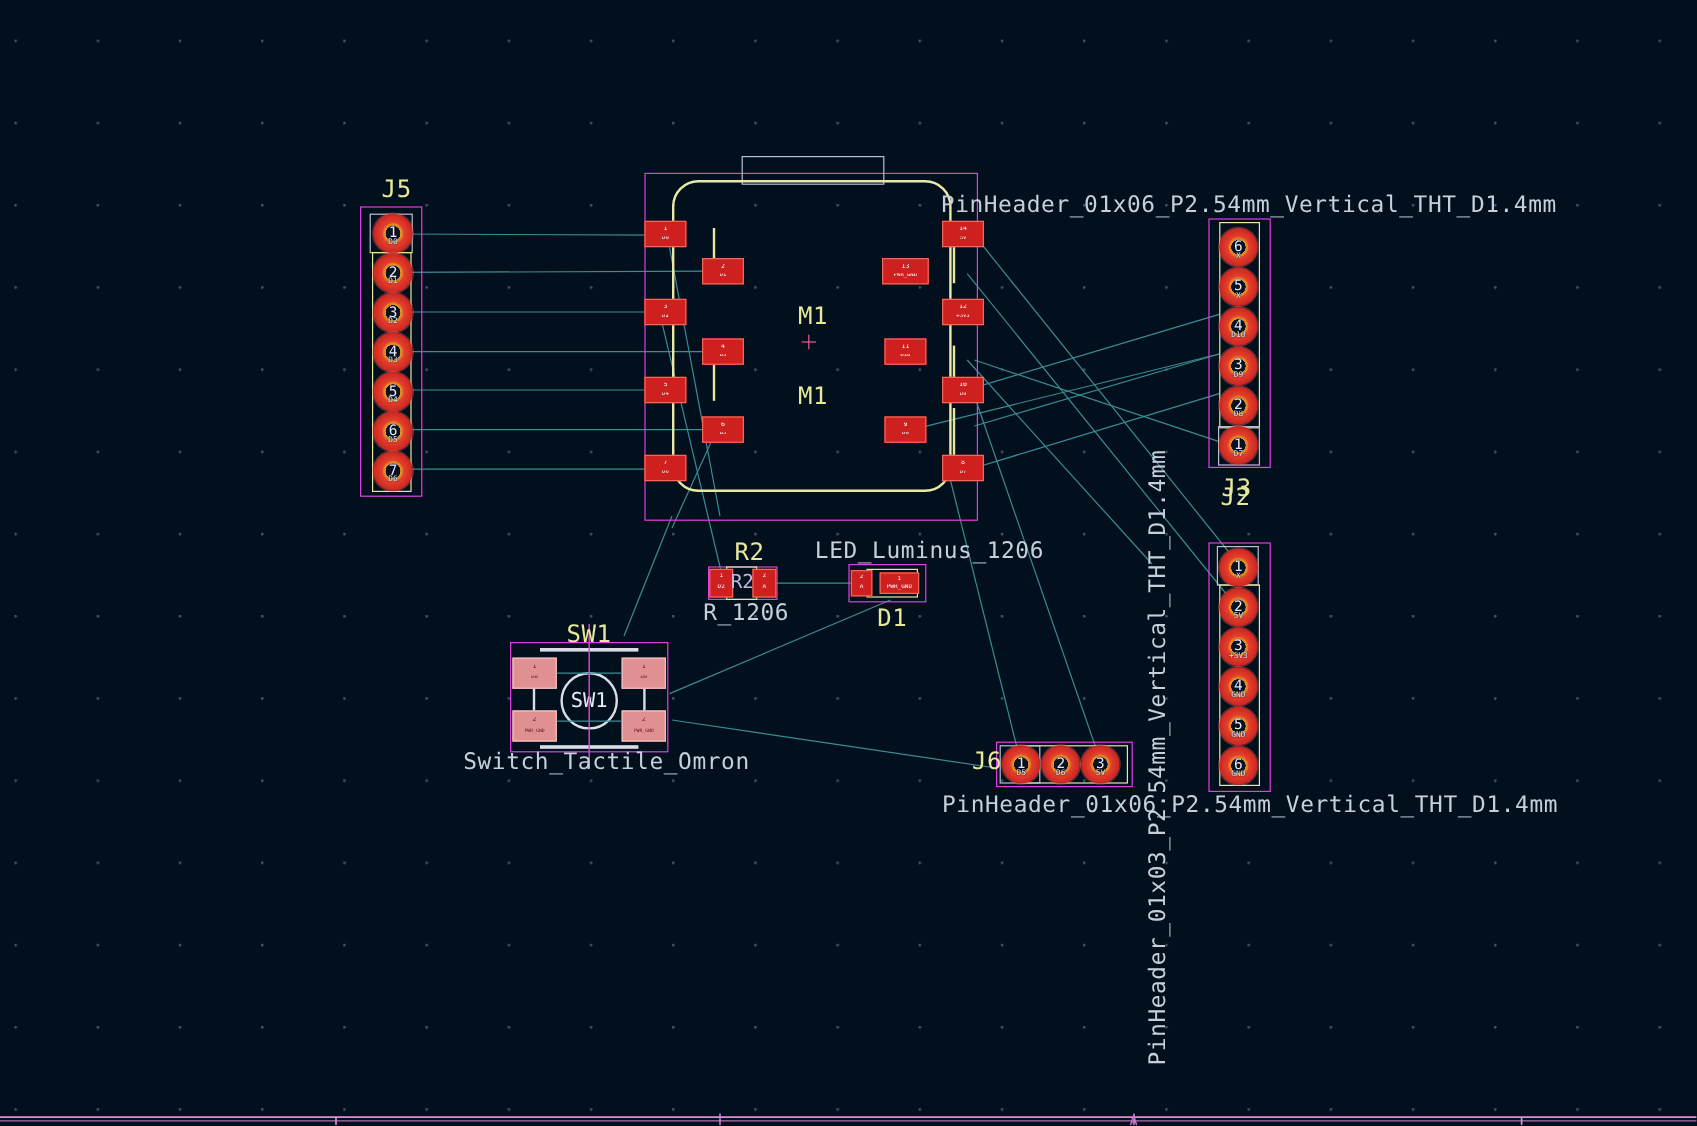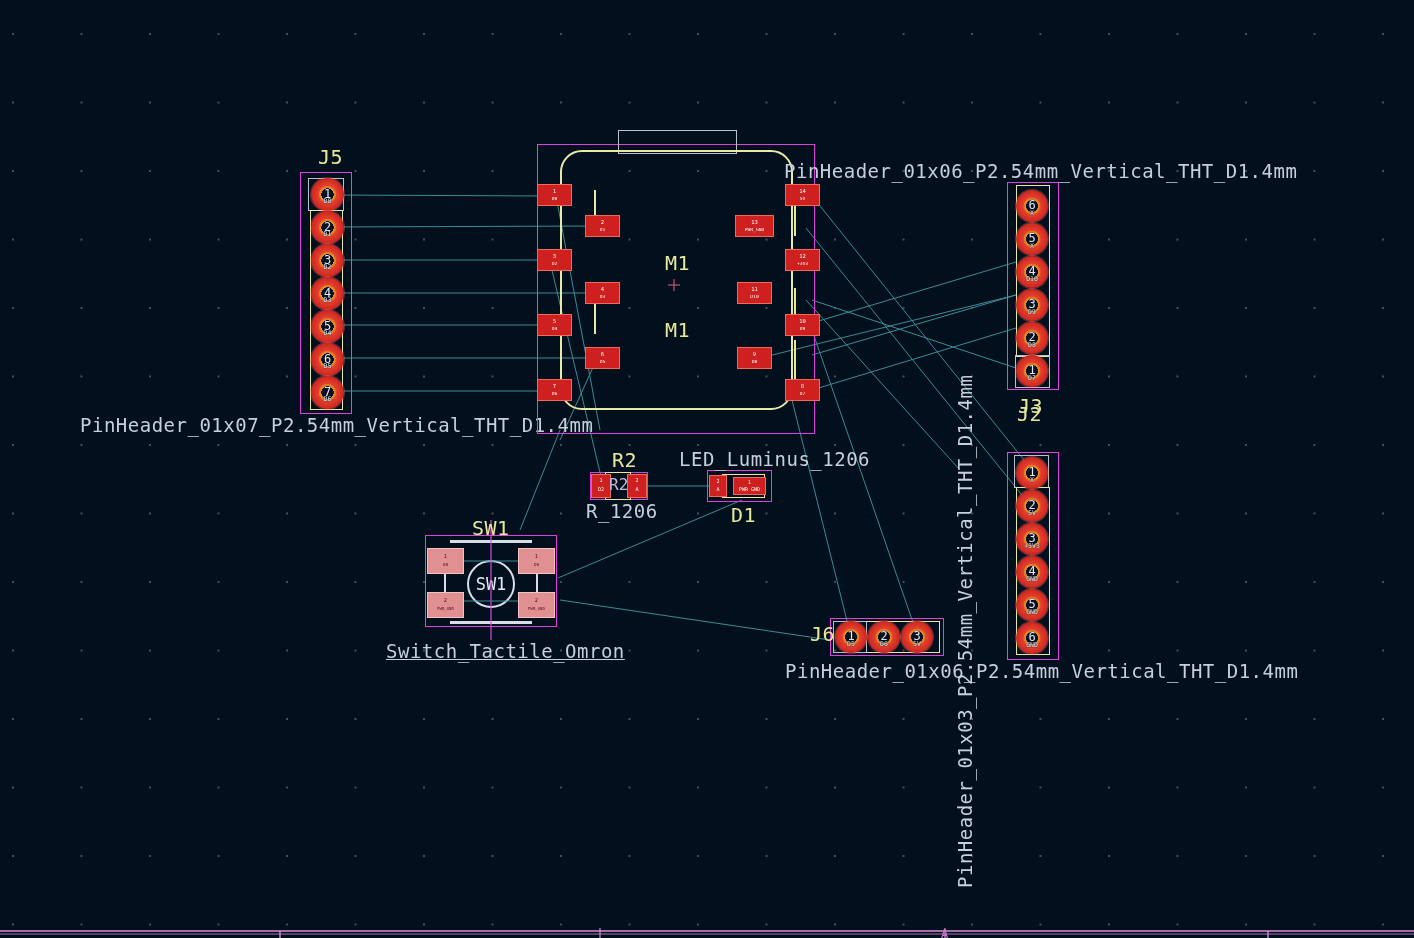--- a/index.html
+++ b/index.html
@@ -203,21 +203,20 @@
   <div class="abs pad-tht" style="left:311px;top:343px;width:33px;height:33px;">
     <span class="pad-num">6</span>
     <span class="pad-net">D5</span>
   </div>
   <div class="abs pad-tht" style="left:311px;top:376px;width:33px;height:33px;">
     <span class="pad-num">7</span>
     <span class="pad-net">D6</span>
   </div>
 
   <div class="lbl lbl-ref" style="left:318px; top:147px;">J5</div>
-  <div class="lbl lbl-val" style="left:80px; top:416px;">PinHeader_01x07_P2.54mm_Vertical_THT_D1.4mm</div>
 
   <div class="abs courtyard" style="left:537px; top:144px; width:278px; height:290px;"></div>
   <div class="abs silk-white" style="left:618px; top:130px; width:119px; height:24px;"></div>
   <div class="abs silk-round" style="left:560px; top:150px; width:233px; height:260px;"></div>
   <div class="abs fab-bar" style="left:594px; top:190px; width:2px; height:46px;"></div>
   <div class="abs fab-bar" style="left:594px; top:288px; width:2px; height:46px;"></div>
   <div class="abs fab-bar" style="left:794px; top:190px; width:2px; height:46px;"></div>
   <div class="abs fab-bar" style="left:794px; top:288px; width:2px; height:46px;"></div>
   <div class="abs fab-bar" style="left:794px; top:340px; width:2px; height:40px;"></div>
 
@@ -424,21 +423,21 @@
 
   <svg class="overlay">
     <line x1="445" y1="574" x2="445" y2="592" stroke="#d8dde8" stroke-width="2"></line>
     <line x1="537" y1="574" x2="537" y2="592" stroke="#d8dde8" stroke-width="2"></line>
     <line x1="491" y1="520" x2="491" y2="640" stroke="#d94ad9" stroke-width="1.2"></line>
     <line x1="464" y1="601" x2="518" y2="601" stroke="#3b8c95" stroke-width="1"></line>
     <line x1="464" y1="561" x2="518" y2="561" stroke="#3b8c95" stroke-width="1"></line>
   </svg>
 
   <div class="lbl lbl-ref" style="left:472px; top:518px;">SW1</div>
-  <div class="lbl lbl-val" style="left:386px; top:642px;text-decoration:underline;">Switch_Tactile_Omron</div>
+  <div class="lbl lbl-val" style="left:386px; top:626px;">Switch_Tactile_Omron</div>
 
   <svg class="overlay">
     <line x1="0" y1="931" x2="1414" y2="931" stroke="#d98fd9" stroke-width="1.4"></line>
     <line x1="0" y1="934" x2="1414" y2="934" stroke="#b070b0" stroke-width="1"></line>
     <line x1="280" y1="931" x2="280" y2="938" stroke="#d98fd9" stroke-width="1.4"></line>
     <line x1="600" y1="928" x2="600" y2="938" stroke="#d98fd9" stroke-width="1.2"></line>
     <line x1="945" y1="928" x2="945" y2="938" stroke="#d98fd9" stroke-width="1.2"></line>
     <line x1="1268" y1="931" x2="1268" y2="938" stroke="#d98fd9" stroke-width="1.4"></line>
     <text x="941" y="938" fill="#c878c8" font-size="12" font-family="DejaVu Sans Mono, monospace">A</text>
   </svg>

